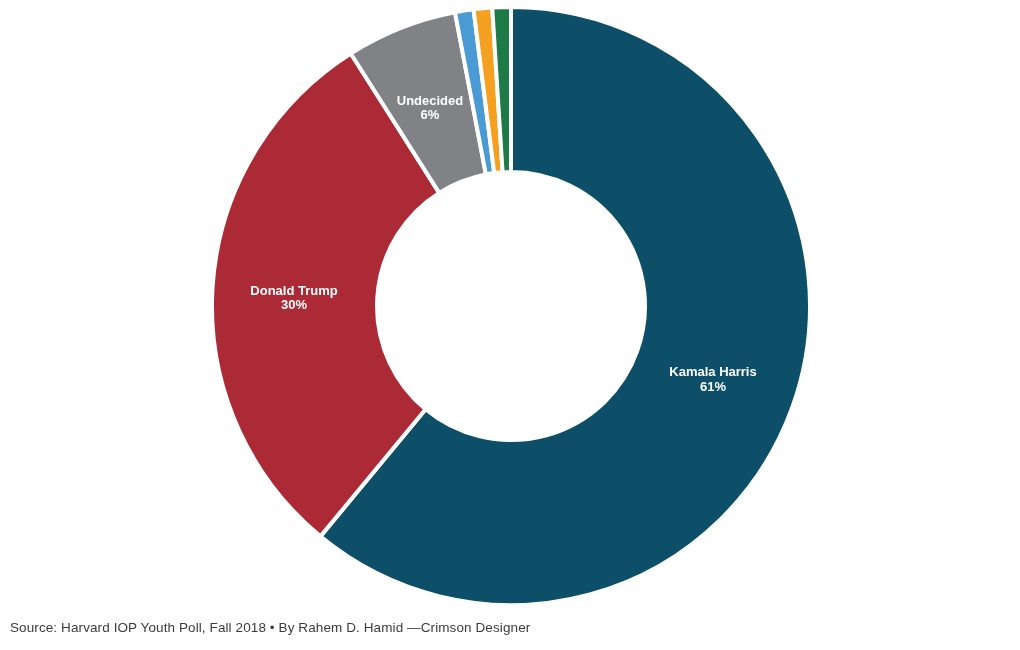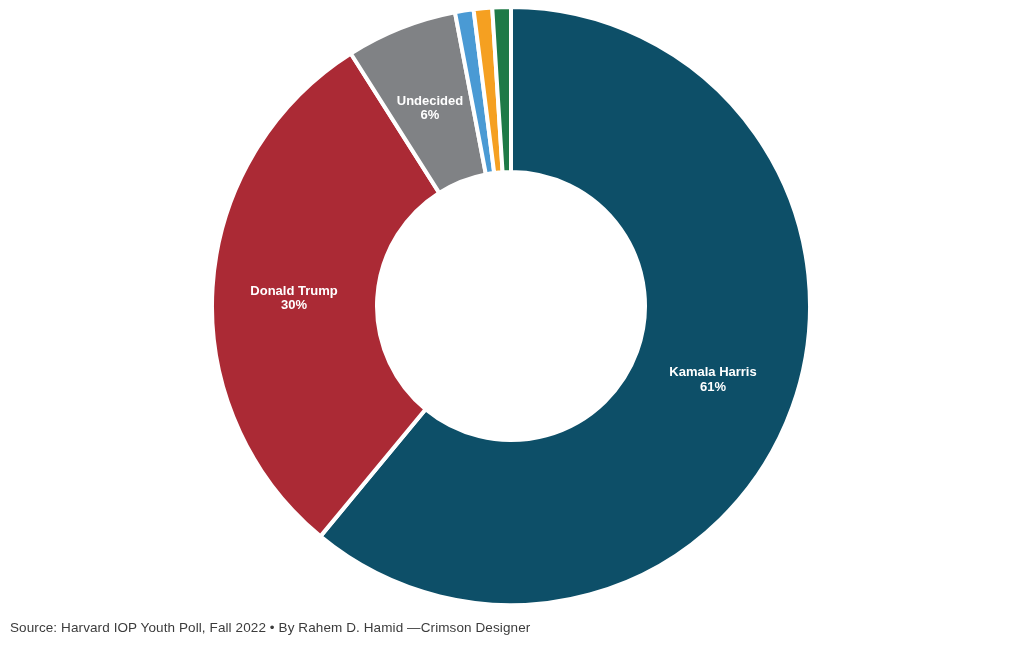--- a/index.html
+++ b/index.html
@@ -75,14 +75,14 @@
     <g id="labels-group">
         <text x="713" y="373" class="slice-label-name">Kamala Harris</text>
         <text x="713" y="388" class="slice-label-value">61%</text>
         <text x="294" y="292" class="slice-label-name">Donald Trump</text>
         <text x="294" y="306" class="slice-label-value">30%</text>
         <text x="430" y="102" class="slice-label-name">Undecided</text>
         <text x="430" y="116" class="slice-label-value">6%</text>
       </g>
   </svg>
 
-  <div id="source-note">Source: Harvard IOP Youth Poll, Fall 2022 • By Rahem D. Hamid —Crimson Designer</div>
+  <div id="source-note">Source: Harvard IOP Youth Poll, Fall 2018 • By Rahem D. Hamid —Crimson Designer</div>
 </div>
 
 </body></html>

